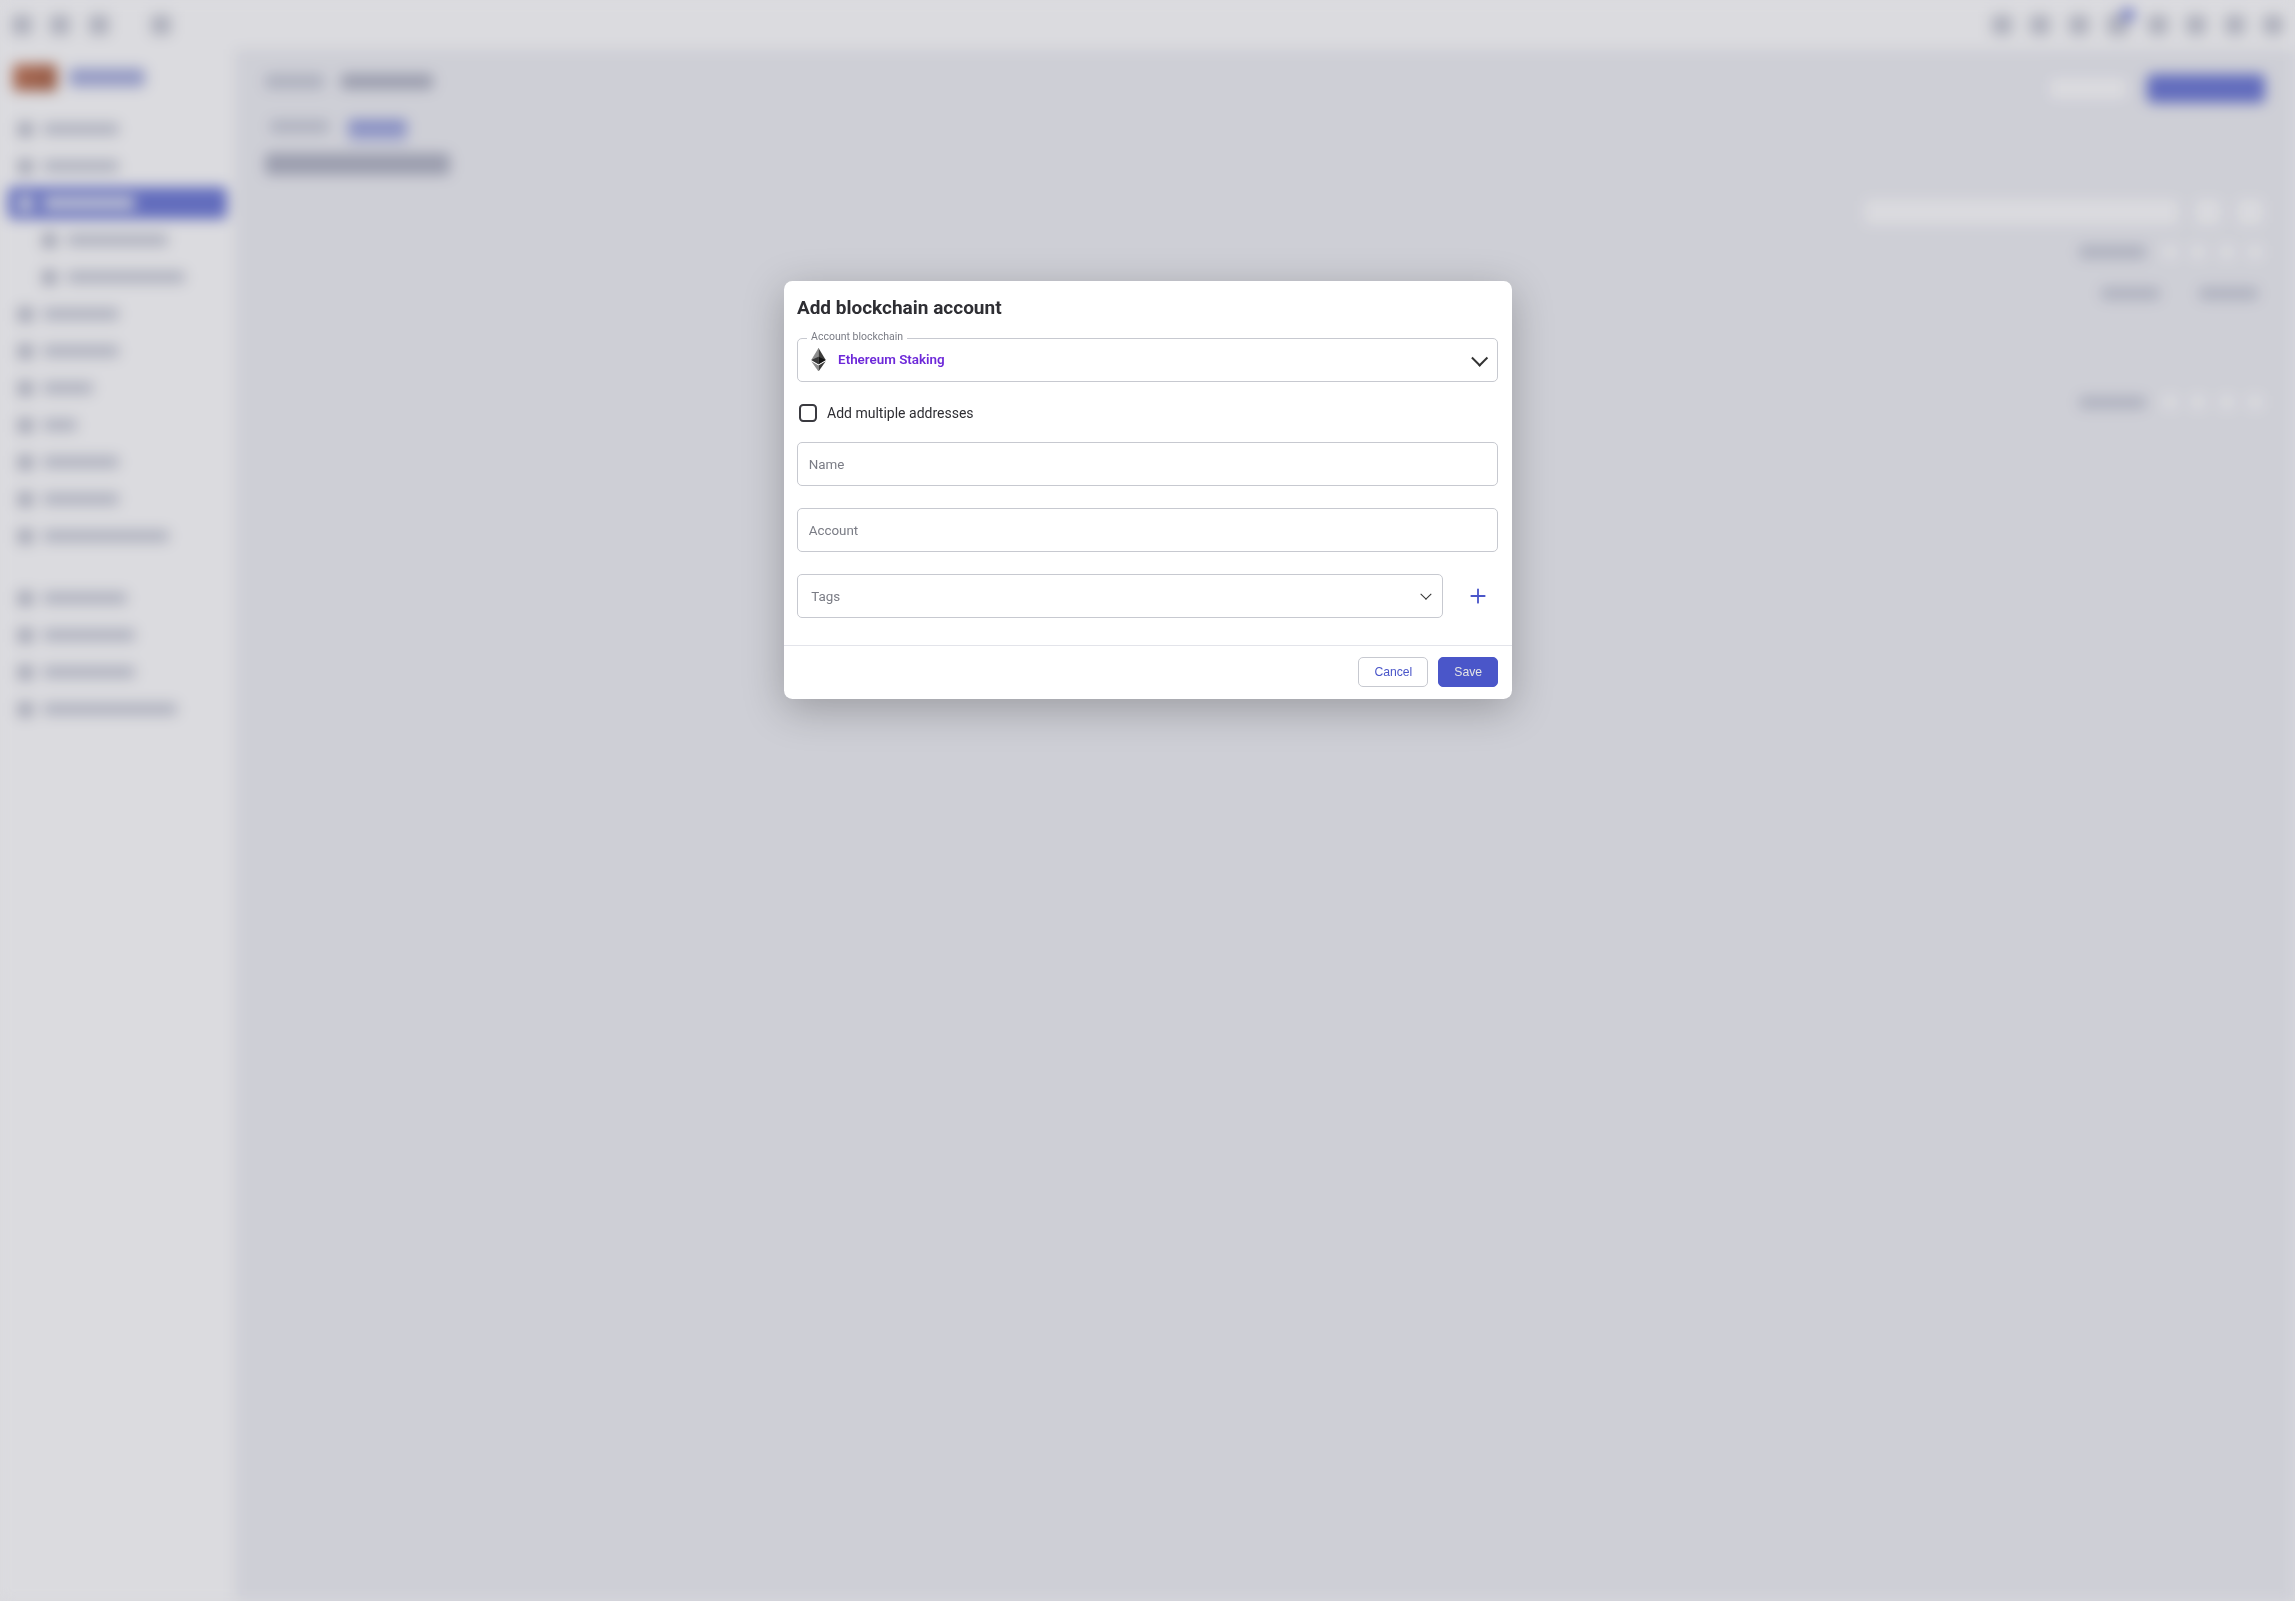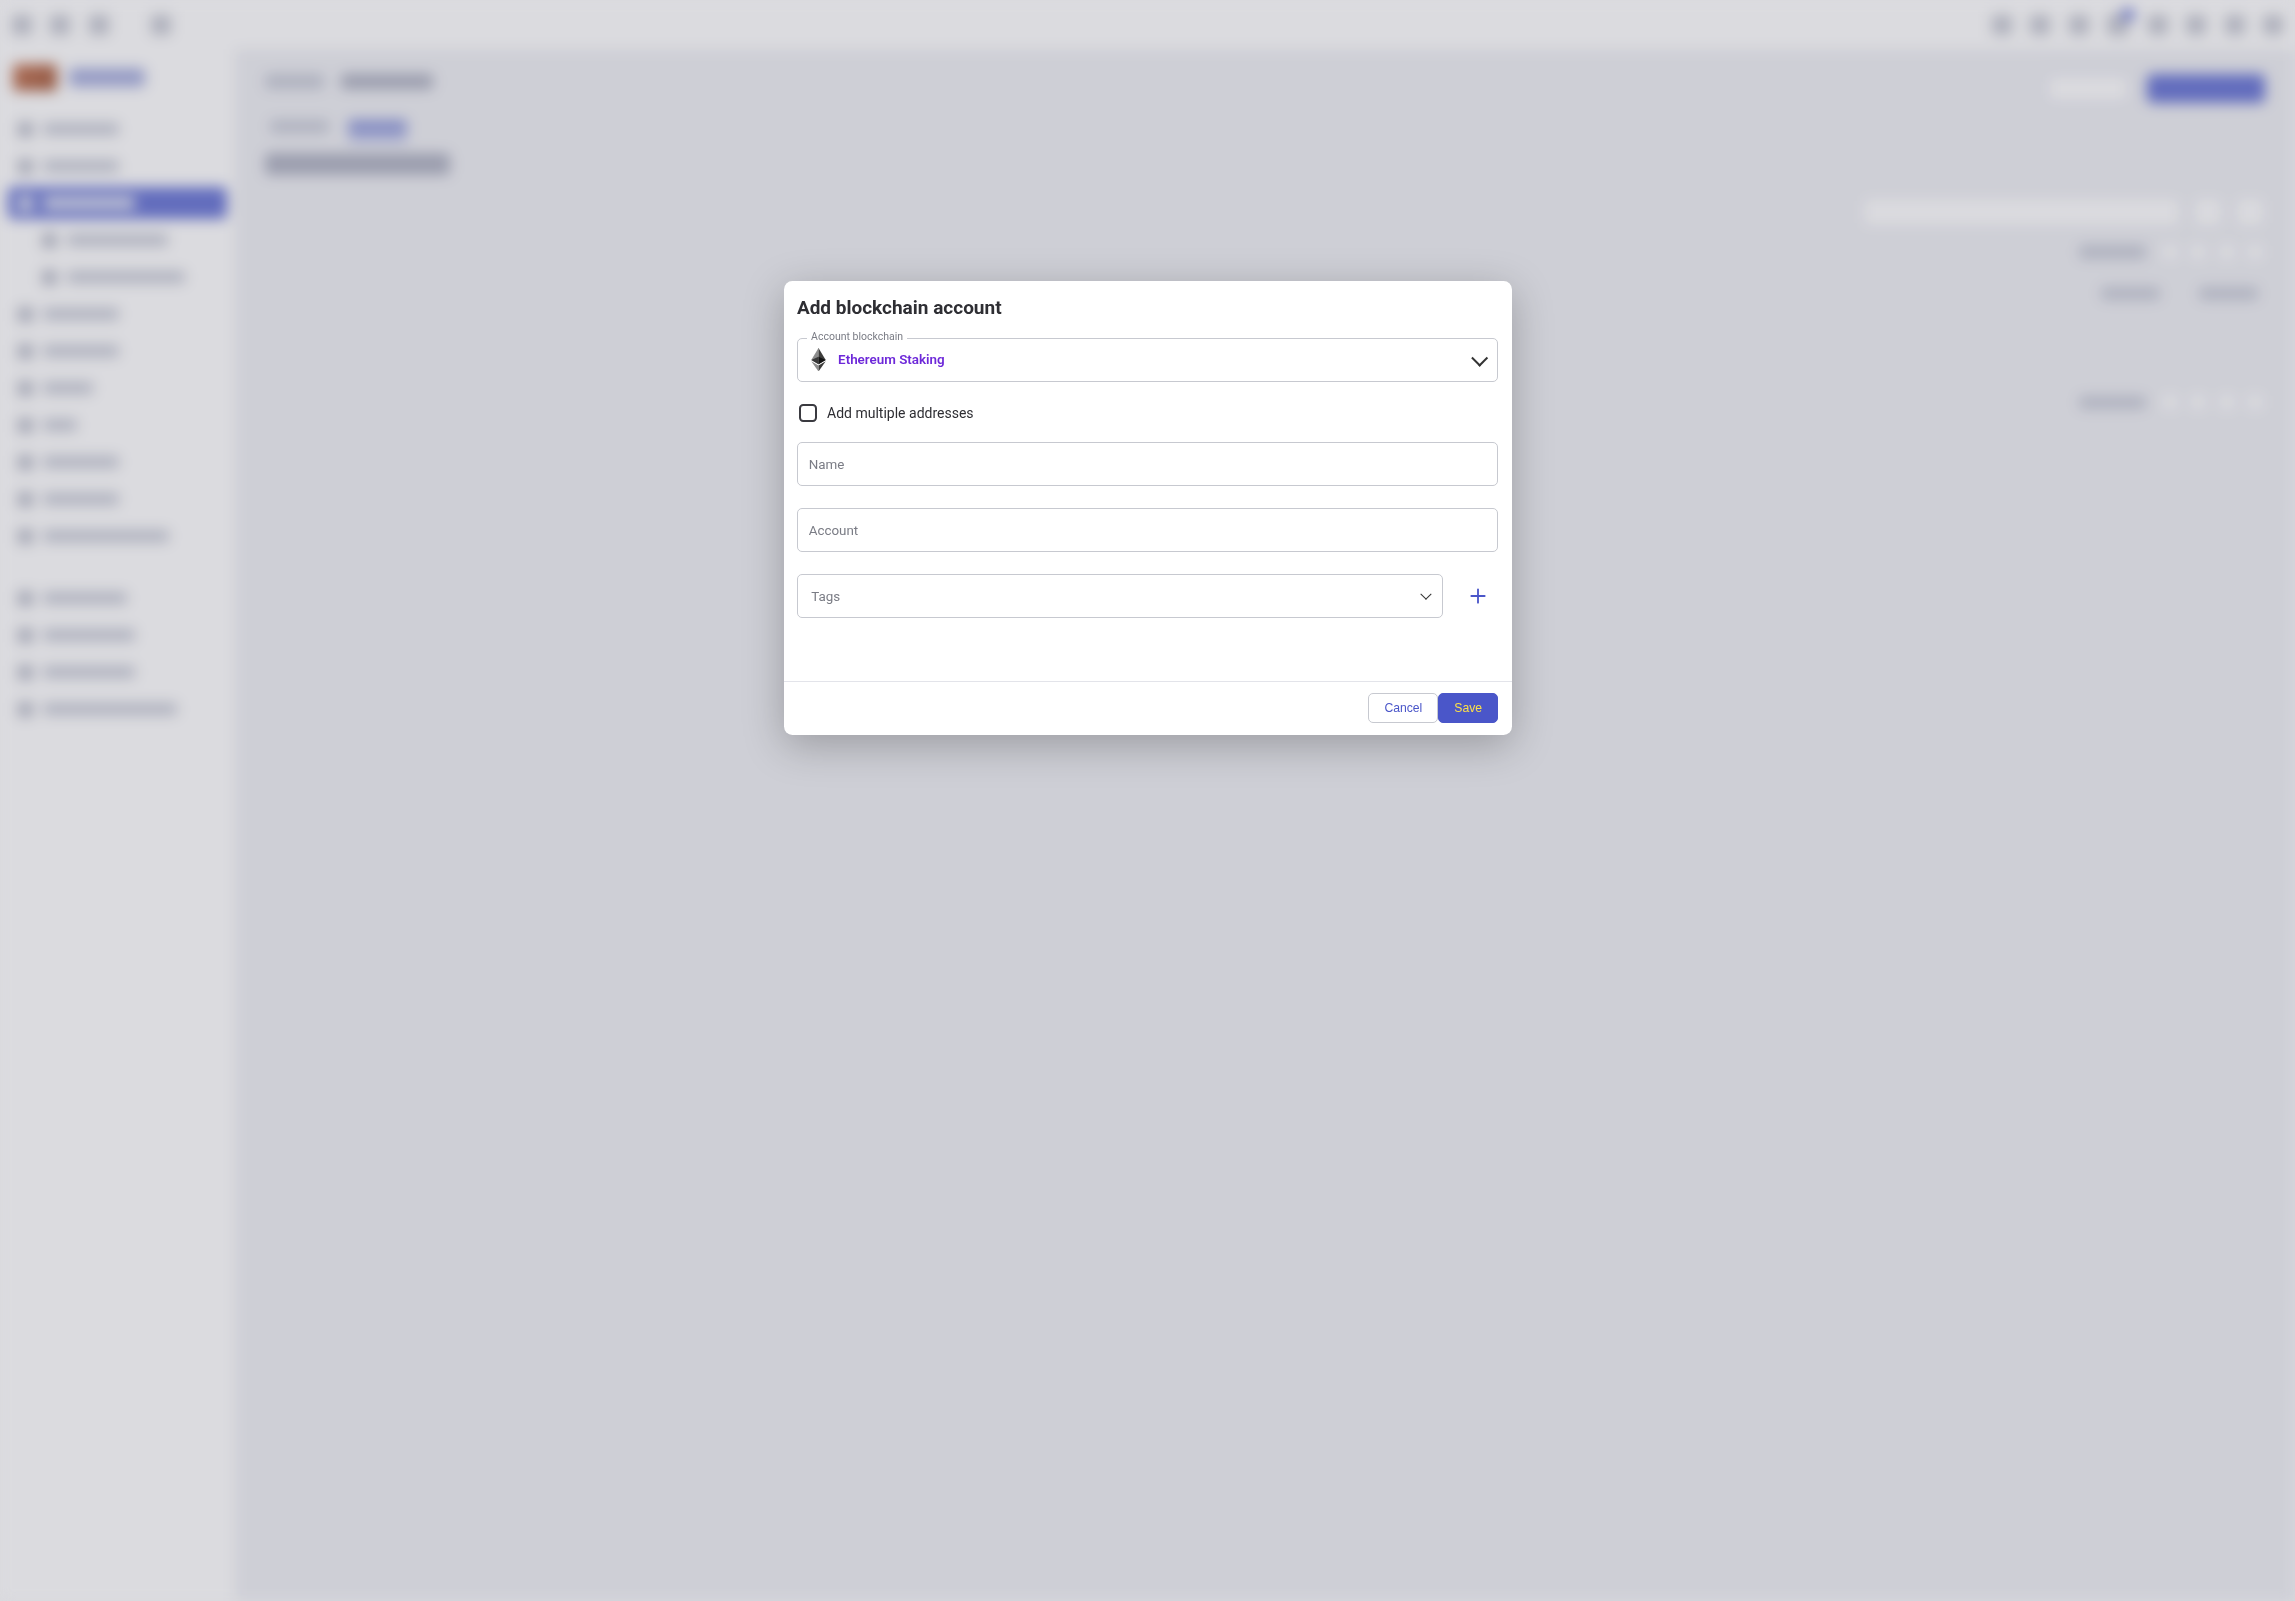--- a/index.html
+++ b/index.html
@@ -186,40 +186,40 @@
     font-weight: 300;
     cursor: pointer;
     display:flex; align-items:center; justify-content:center;
   }
   .plus-btn svg { width: 20px; height:20px; stroke:#4a56c9; }
   .modal-footer {
     border-top: 0.8px solid #e3e4ea;
     padding: 11.8px 13.4px;
     display: flex;
     justify-content: flex-end;
-    margin-top: 36px;
+    gap: 10px;
   }
   .btn {
     height: 30px;
     padding: 0 15px;
     border-radius: 5px;
     font-size: 12.2px;
     font-weight: 500;
     cursor: pointer;
     display:inline-flex; align-items:center;
   }
   .btn-outline2 {
     background: #fff;
     border: 0.8px solid #c7c9d0;
     color: #4a56c9;
   }
   .btn-primary2 {
     background: #4a56c9;
     border: 0.8px solid #4a56c9;
-    color: #fde047;
+    color: #e5e5e5;
   }
 </style>
 </head>
 <body>
 
 <div class="backdrop">
   <div class="topbar">
     <div class="blur-icon"></div>
     <div class="blur-icon"></div>
     <div class="blur-icon"></div>

